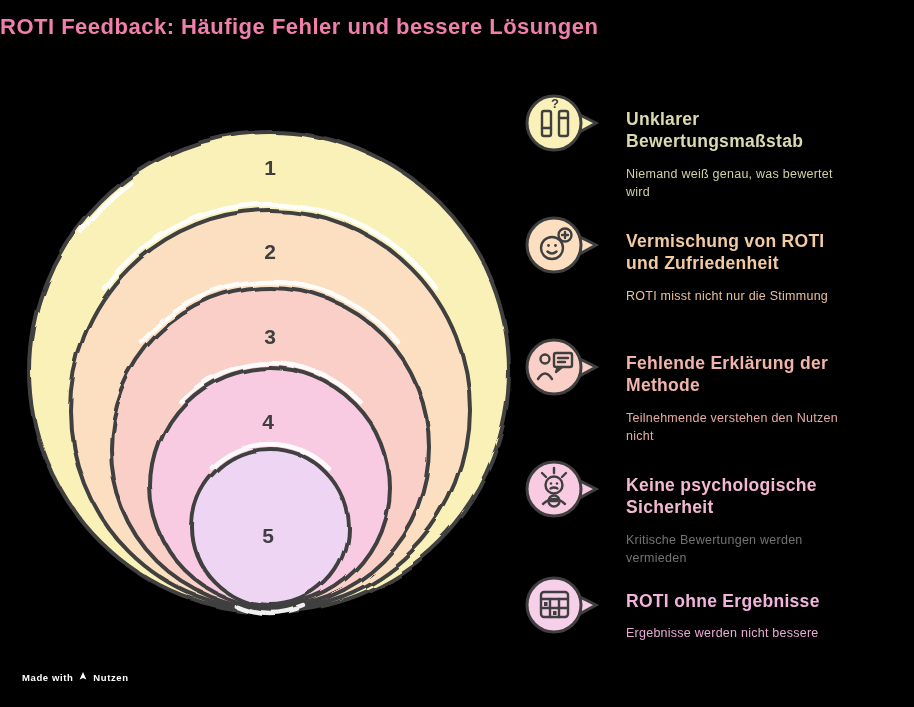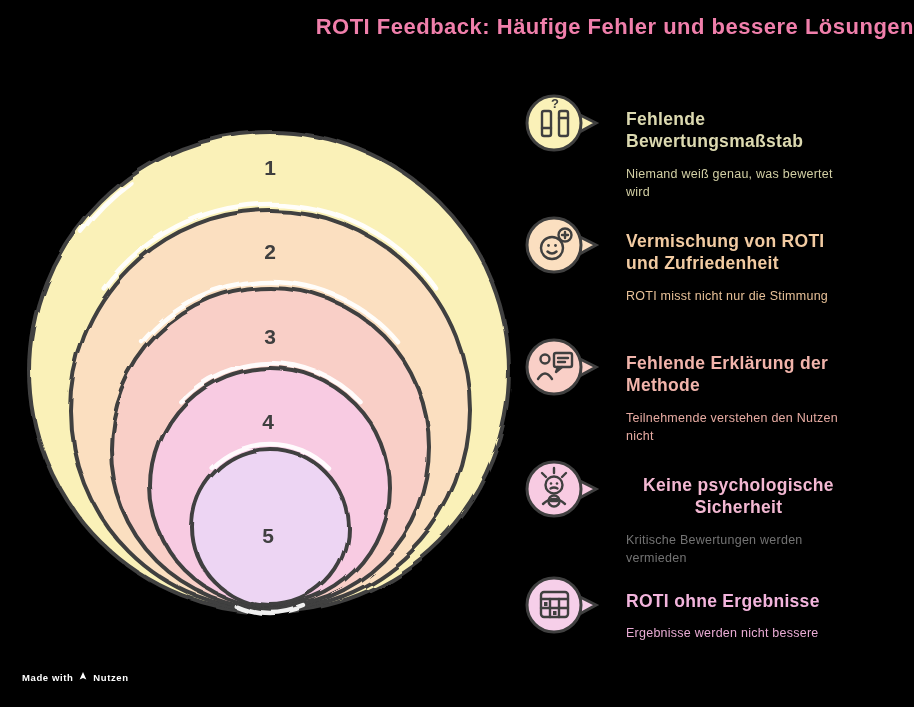--- a/index.html
+++ b/index.html
@@ -3,21 +3,21 @@
 <meta charset="utf-8">
 <style>
   html,body{margin:0;padding:0;}
   body{
     width:914px;height:707px;position:relative;overflow:hidden;
     background:#000;
     font-family:"Liberation Sans","DejaVu Sans",sans-serif;
   }
   .stage{position:absolute;inset:0;}
   .page-title{
-    position:absolute;top:14px;left:0;width:914px;text-align:right;
+    position:absolute;top:14px;left:0;width:914px;text-align:left;
     margin:0;font-size:22px;font-weight:bold;letter-spacing:.5px;
   }
   svg.rings{position:absolute;left:0;top:0;}
   .ring{stroke:#3f3f3f;stroke-width:4;}
   .ring-num{fill:#3f3f3f;font-size:21px;font-weight:bold;text-anchor:middle;dominant-baseline:middle;
     font-family:"Liberation Sans","DejaVu Sans",sans-serif;}
   .white-arc{fill:none;stroke:#fff;stroke-width:4.5;opacity:.92;stroke-linecap:round;}
   .item{position:absolute;left:524px;width:380px;display:flex;gap:18px;}
   .item .icon{flex:0 0 84px;}
   .item .text{width:225px;padding-top:18px;}
@@ -73,21 +73,21 @@
       <circle class="bubble" cx="30" cy="33" r="27" fill="#faf1b8"></circle>
       <g>
         <rect class="glyph" x="18" y="21" width="9" height="25" rx="2"></rect>
         <rect class="glyph" x="35" y="21" width="9" height="25" rx="2"></rect>
         <line class="glyph" x1="18" y1="38" x2="27" y2="38"></line>
         <line class="glyph" x1="35" y1="28" x2="44" y2="28"></line>
         <text class="glyph-text" x="31" y="18">?</text>
       </g>
     </svg>
     <div class="text">
-      <div class="item-title" style="color: rgb(220, 217, 176);">Fehlende Bewertungsmaßstab</div>
+      <div class="item-title" style="color: rgb(220, 217, 176);">Unklarer Bewertungsmaßstab</div>
       <div class="item-subtitle" style="color: rgb(210, 207, 164);">Niemand weiß genau, was bewertet wird</div>
     </div>
   </div>
 
   <div class="item" style="top:334px">
     <svg class="icon" width="84" height="66" viewBox="0 0 84 66">
       <polygon class="bubble" points="50,22 72,33 50,45" fill="#f9cfc7"></polygon>
       <circle class="bubble" cx="30" cy="33" r="27" fill="#f9cfc7"></circle>
       <g>
         <circle class="glyph" cx="21" cy="25" r="4.5"></circle>
@@ -135,21 +135,21 @@
         <circle class="glyph" cx="30" cy="29" r="8.5"></circle>
         <circle class="glyph-fill" cx="27" cy="27.5" r="1.3"></circle>
         <circle class="glyph-fill" cx="33" cy="27.5" r="1.3"></circle>
         <path class="glyph" d="M26.5 32.5 Q30 30.5 33.5 32.5"></path>
         <path class="glyph" d="M19 48 Q30 38 41 48"></path>
         <circle class="glyph" cx="30" cy="45" r="5.5" fill="#f8cbe2"></circle>
         <line class="glyph" x1="26.8" y1="45" x2="33.2" y2="45"></line>
       </g>
     </svg>
     <div class="text">
-      <div class="item-title" style="color: rgb(243, 184, 210); text-align: center;">Keine psychologische Sicherheit</div>
+      <div class="item-title" style="color: rgb(243, 184, 210);">Keine psychologische Sicherheit</div>
       <div class="item-subtitle" style="color: #737373;">Kritische Bewertungen werden vermieden</div>
     </div>
   </div>
 
   <div class="item" style="top:572px">
     <svg class="icon" width="84" height="66" viewBox="0 0 84 66">
       <polygon class="bubble" points="50,22 72,33 50,45" fill="#f6cfe9"></polygon>
       <circle class="bubble" cx="30" cy="33" r="27" fill="#f6cfe9"></circle>
       <g>
         <rect class="glyph" x="17" y="20" width="27" height="25" rx="3"></rect>

